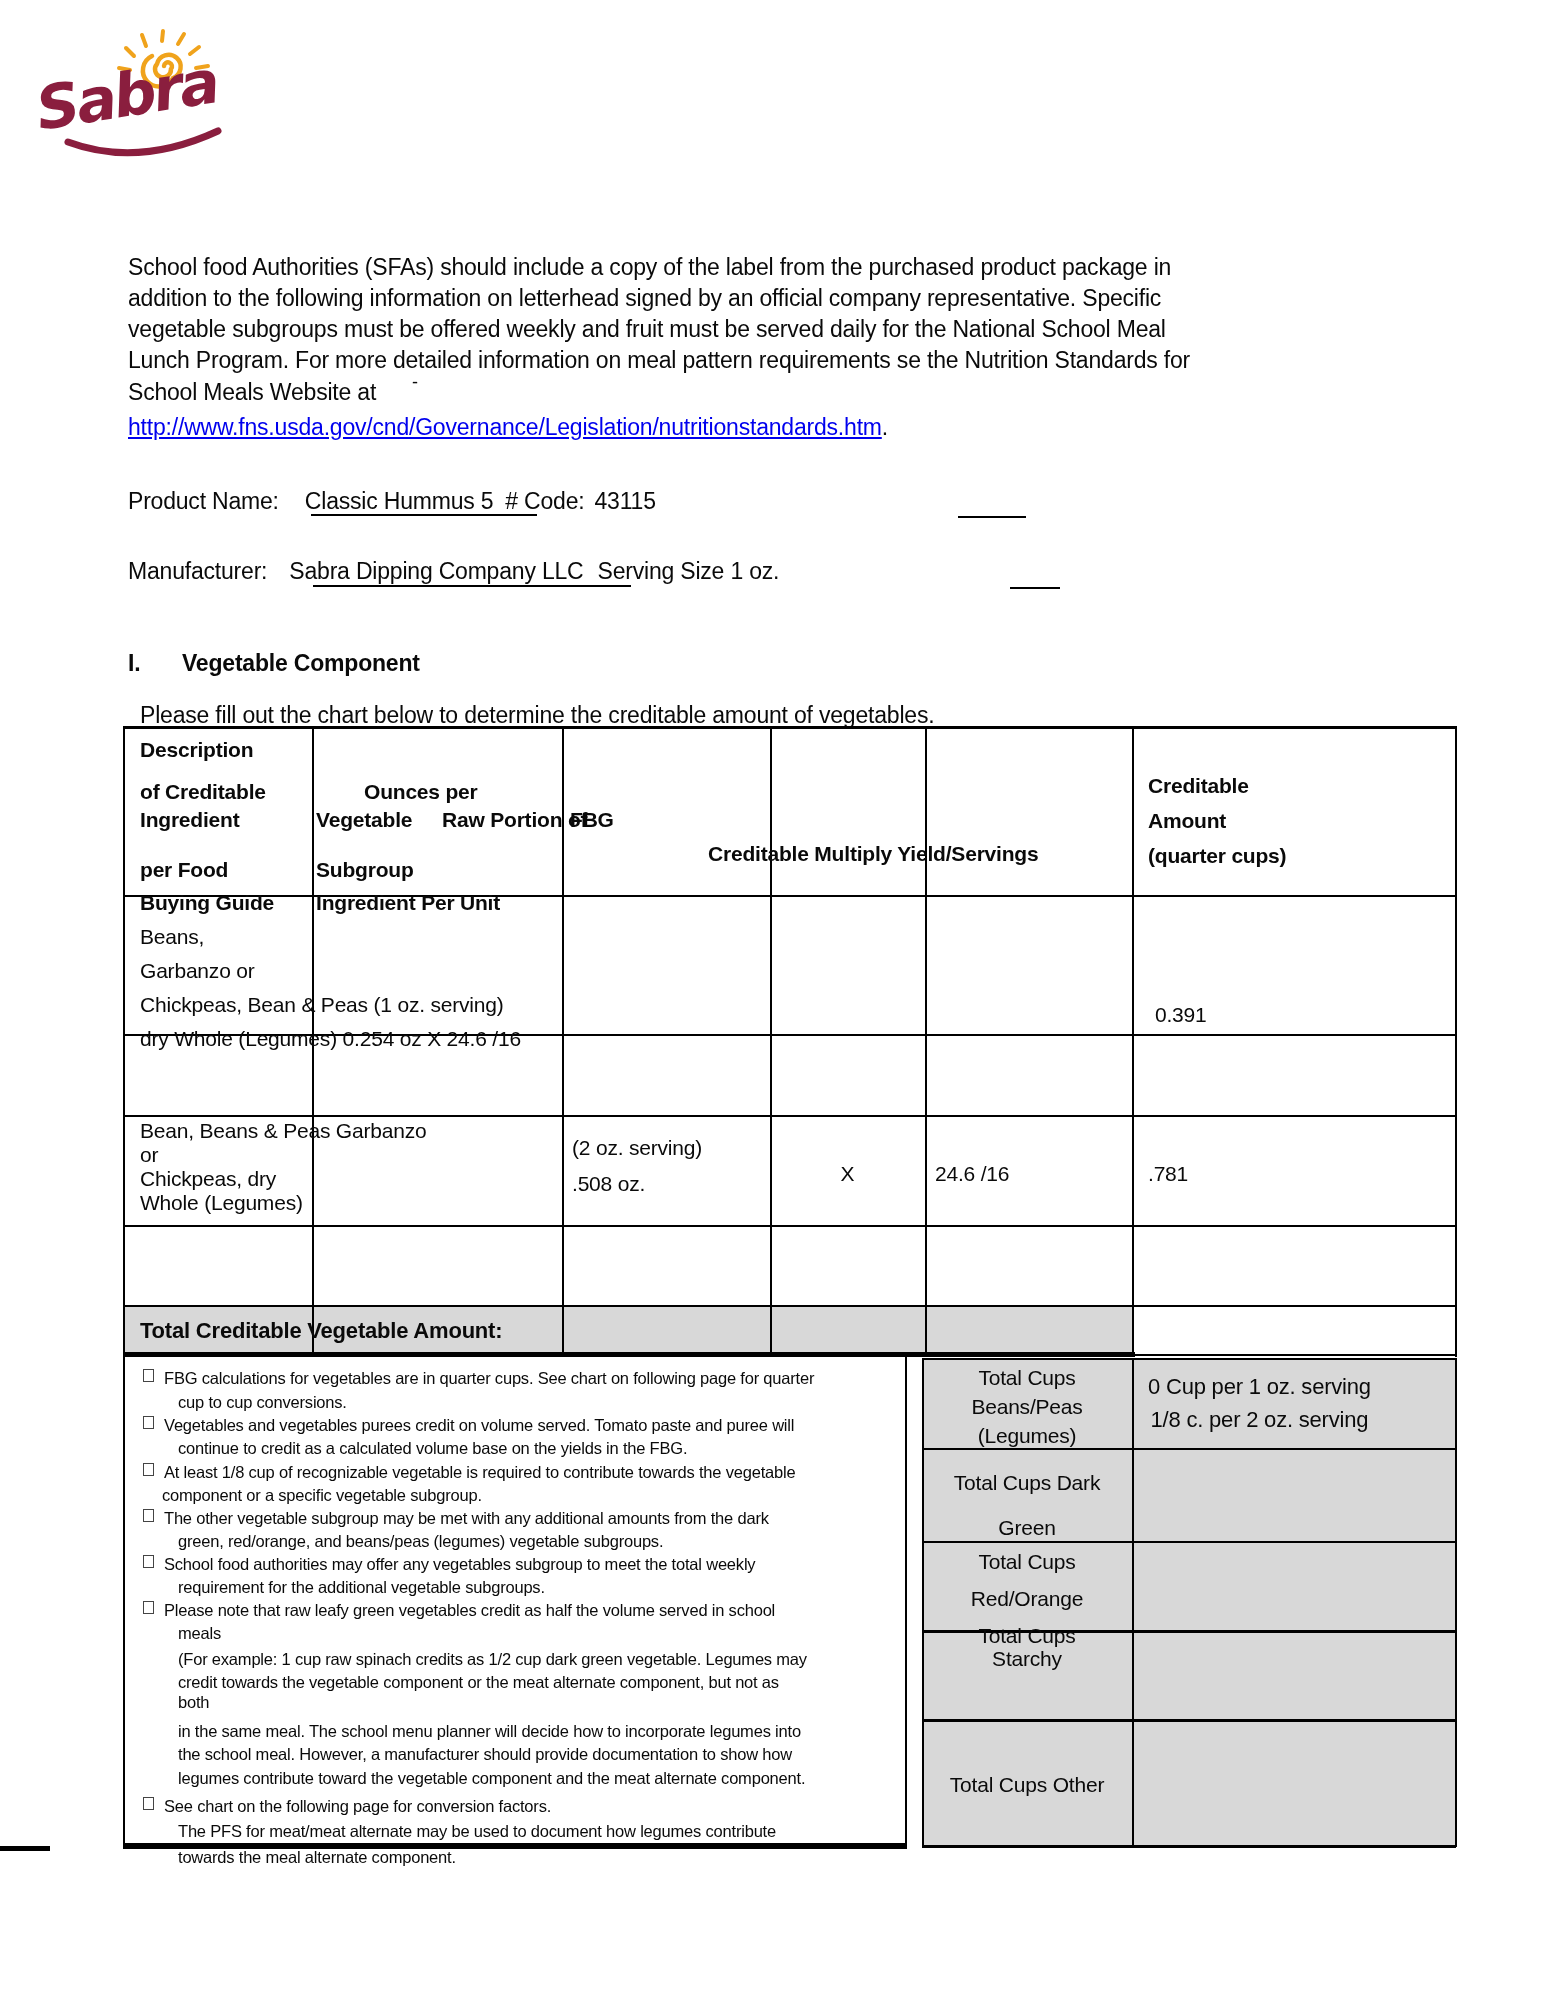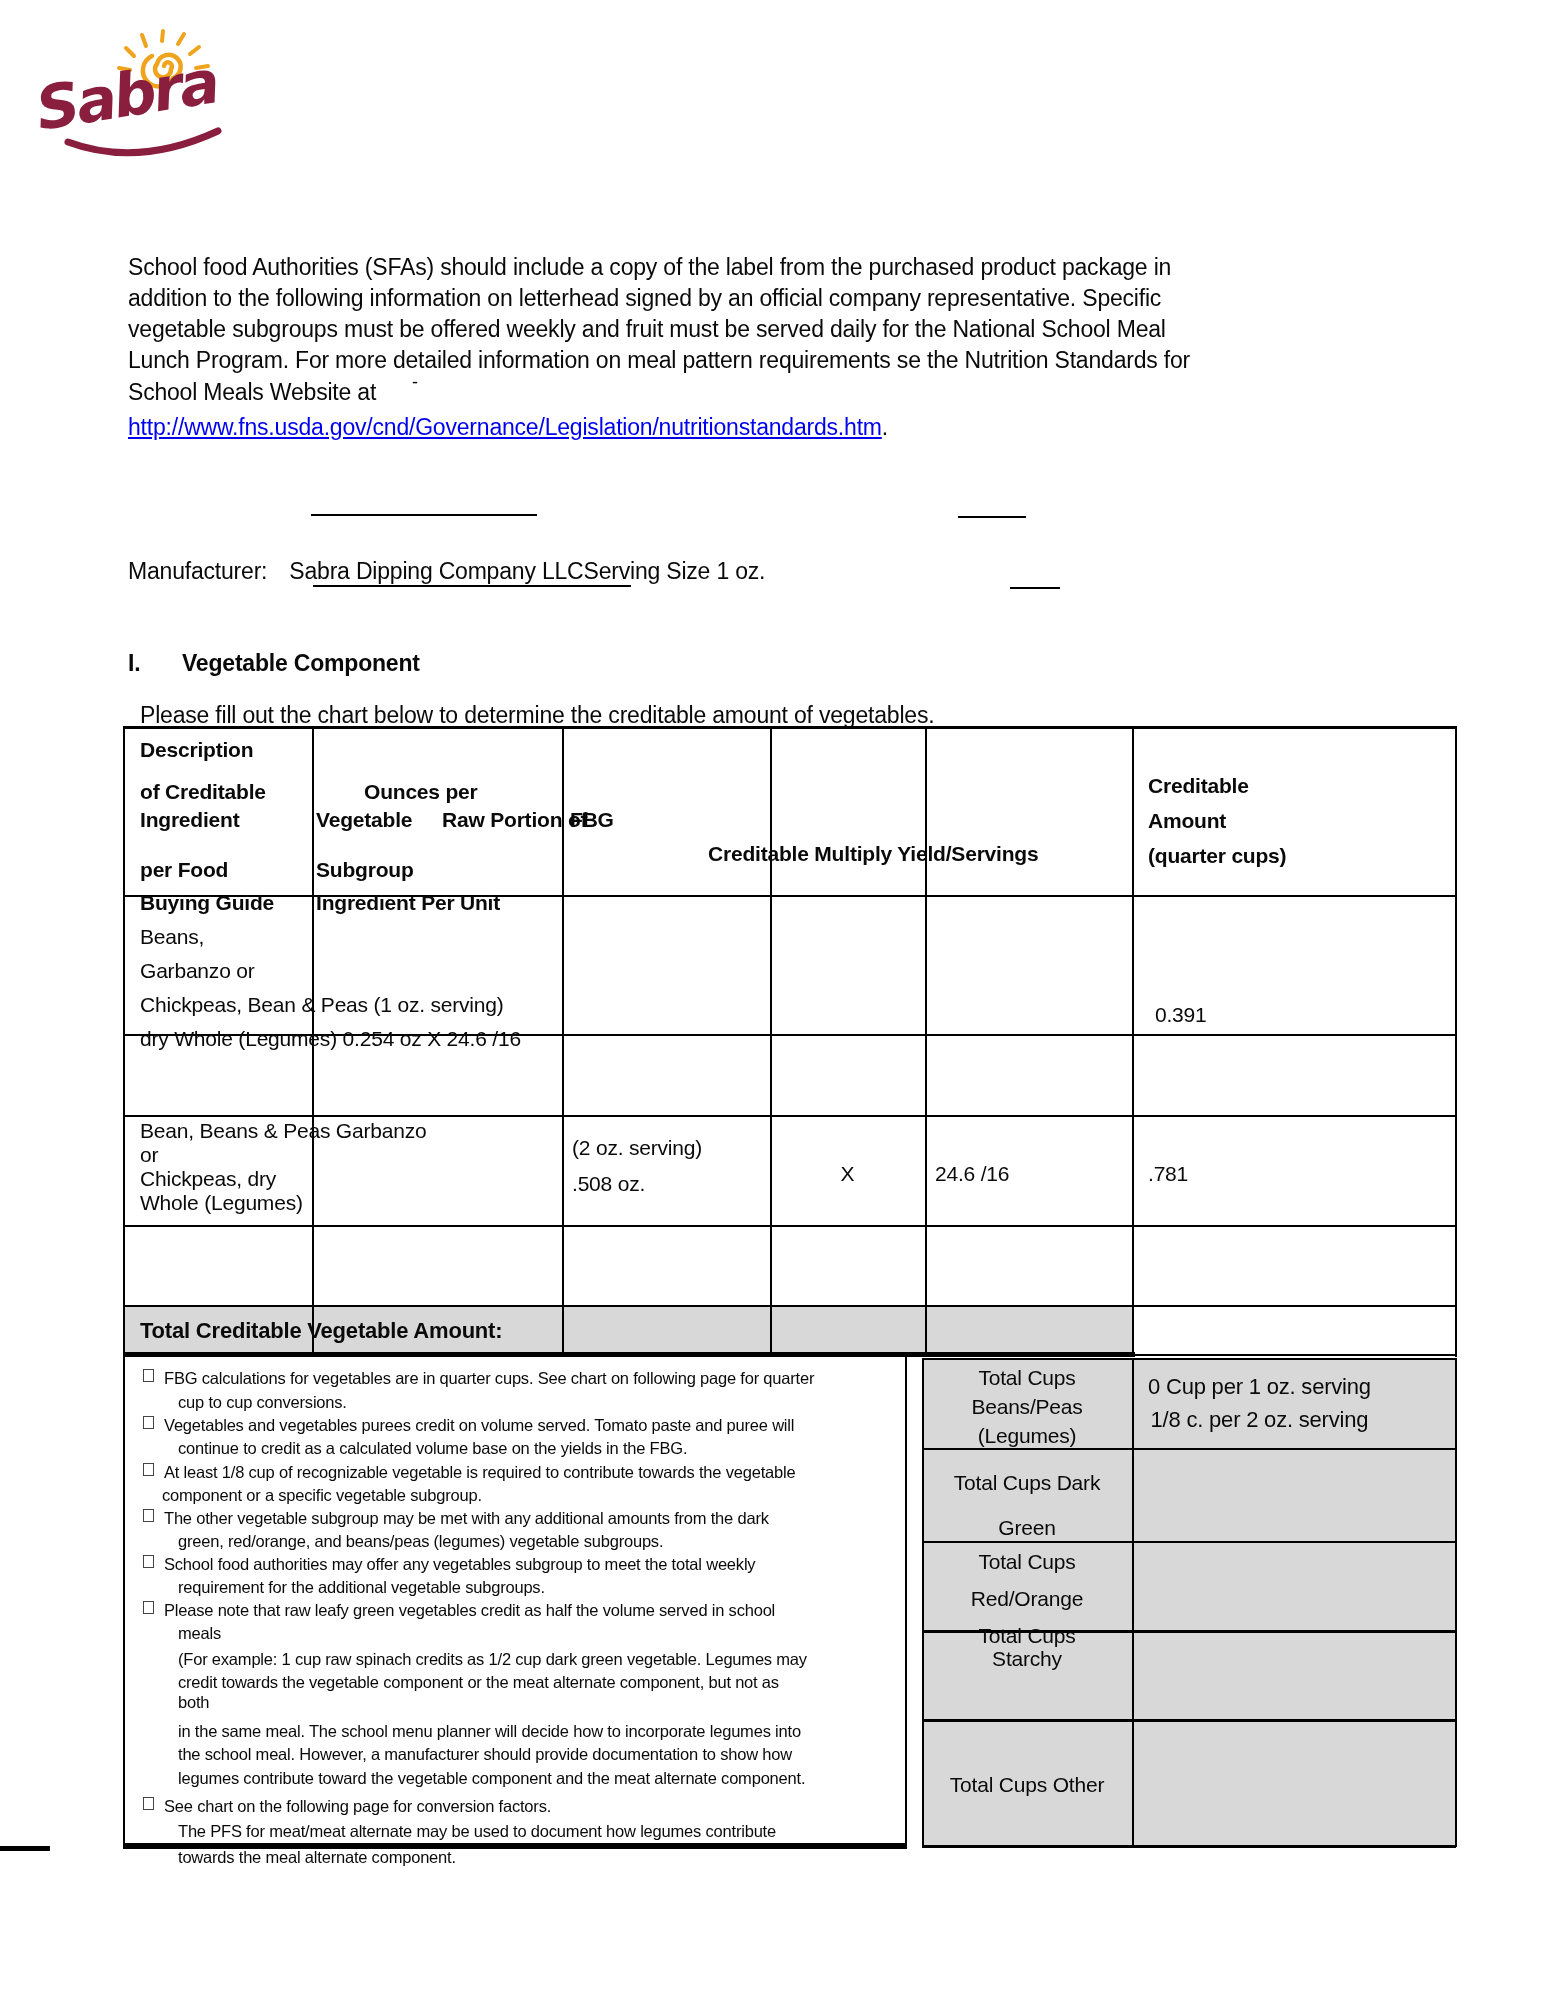--- a/index.html
+++ b/index.html
@@ -46,24 +46,25 @@
 
 
   <div class="abs body-t" style="left:128px;top:252px;">School food Authorities (SFAs) should include a copy of the label from the purchased product package in</div>
   <div class="abs body-t" style="left:128px;top:283px;">addition to the following information on letterhead signed by an official company representative. Specific</div>
   <div class="abs body-t" style="left:128px;top:314px;">vegetable subgroups must be offered weekly and fruit must be served daily for the National School Meal</div>
   <div class="abs body-t" style="left:128px;top:345px;">Lunch Program. For more detailed information on meal pattern requirements se the Nutrition Standards for</div>
   <div class="abs body-t" style="left:128px;top:377px;">School Meals Website at</div>
   <div class="abs" style="left:412px;top:372px;font-size:18px;">-</div>
   <div class="abs body-t" style="left:128px;top:412px;"><a class="doclink" href="#" title="http://www.fns.usda.gov/cnd/Governance/Legislation/nutritionstandards.htm">http://www.fns.usda.gov/cnd/Governance/Legislation/nutritionstandards.htm</a><span>.</span></div>
 
+  <div class="abs body-t" style="left:128px;top:486px;"><span>Product Name:</span><span style="margin-left:26px;">Classic Hummus 5</span><span style="margin-left:12px;"># Code:</span><span style="margin-left:10px;">43115</span></div>
   <div class="hl" style="left:311px;top:514px;width:226px;height:2px;"></div>
   <div class="hl" style="left:958px;top:516px;width:68px;height:2px;"></div>
 
-  <div class="abs body-t" style="left:128px;top:556px;"><span>Manufacturer:</span><span style="margin-left:22px;">Sabra Dipping Company LLC</span><span style="">Serving Size 1 oz.</span></div>
+  <div class="abs body-t" style="left:128px;top:556px;"><span>Manufacturer:</span><span style="margin-left:22px;">Sabra Dipping Company LLC</span><span style="margin-left:14px;">Serving Size 1 oz.</span></div>
   <div class="hl" style="left:313px;top:585px;width:318px;height:2px;"></div>
   <div class="hl" style="left:1010px;top:587px;width:50px;height:2px;"></div>
 
   <div class="abs body-t b" style="left:128px;top:648px;">I.</div>
   <div class="abs body-t b" style="left:182px;top:648px;">Vegetable Component</div>
   <div class="abs body-t" style="left:140px;top:700px;">Please fill out the chart below to determine the creditable amount of vegetables.</div>
 
   <div class="fill" style="left:125px;top:1305px;width:1008px;height:47px;"></div>
   <div class="fill" style="left:922px;top:1358px;width:534px;height:489px;"></div>
 

